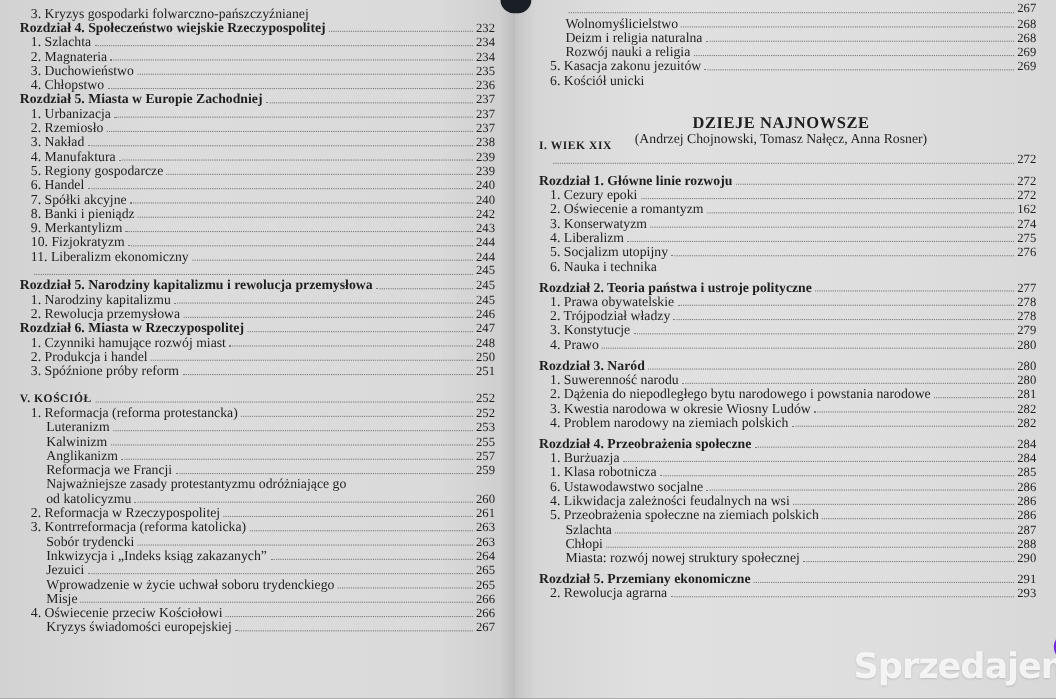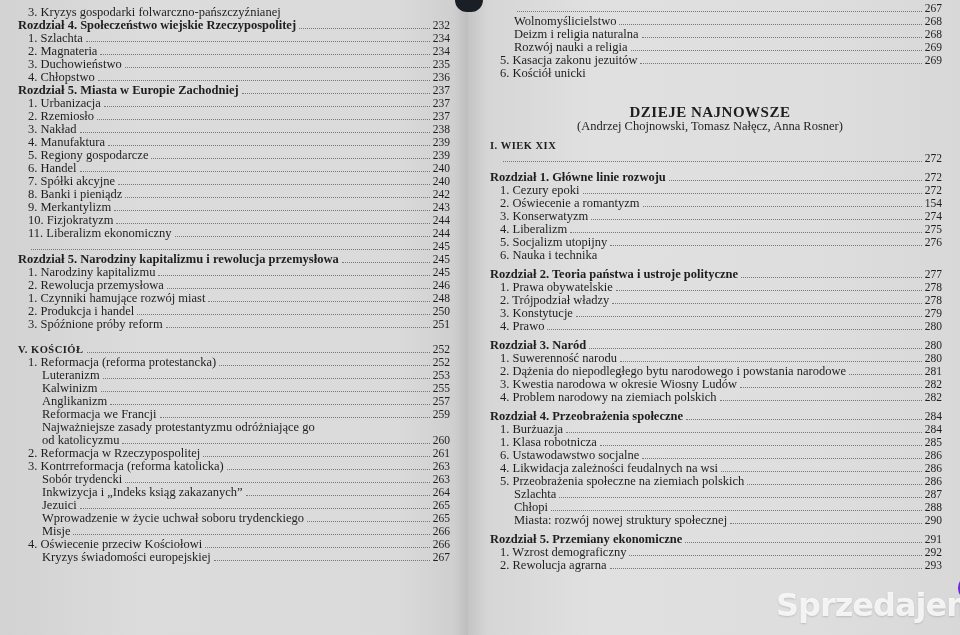--- a/index.html
+++ b/index.html
@@ -176,20 +176,25 @@
       <li class="lvl2">
         <span class="label">1. Narodziny kapitalizmu</span>
         <span class="dots"></span>
         <span class="pg">245</span>
       </li>
       <li class="lvl2">
         <span class="label">2. Rewolucja przemysłowa</span>
         <span class="dots"></span>
         <span class="pg">246</span>
       </li>
+      <li class="head">
+        <span class="label">Rozdział 6. Miasta w Rzeczypospolitej</span>
+        <span class="dots"></span>
+        <span class="pg">247</span>
+      </li>
       <li class="lvl2">
         <span class="label">1. Czynniki hamujące rozwój miast</span>
         <span class="dots"></span>
         <span class="pg">248</span>
       </li>
       <li class="lvl2">
         <span class="label">2. Produkcja i handel</span>
         <span class="dots"></span>
         <span class="pg">250</span>
       </li>
@@ -313,21 +318,21 @@
         <span class="label">5. Kasacja zakonu jezuitów</span>
         <span class="dots"></span>
         <span class="pg">269</span>
       </li>
       <li class="lvl2 nodots">
         <span class="label">6. Kościół unicki</span>
         <span class="dots"></span>
         <span class="pg"></span>
       </li>
     </ul>
-  <ul class="toc" id="right-toc" style="left:22px;top:139px;width:452px;">
+  <ul class="toc" id="right-toc" style="left:22px;top:126px;width:452px;">
       <li class="part nodots">
         <span class="label">I. WIEK XIX</span>
         <span class="dots"></span>
         <span class="pg"></span>
       </li>
       <li class="lvl2">
         <span class="label"></span>
         <span class="dots"></span>
         <span class="pg">272</span>
       </li>
@@ -338,21 +343,21 @@
         <span class="pg">272</span>
       </li>
       <li class="lvl2">
         <span class="label">1. Cezury epoki</span>
         <span class="dots"></span>
         <span class="pg">272</span>
       </li>
       <li class="lvl2">
         <span class="label">2. Oświecenie a romantyzm</span>
         <span class="dots"></span>
-        <span class="pg">154</span>
+        <span class="pg">162</span>
       </li>
       <li class="lvl2">
         <span class="label">3. Konserwatyzm</span>
         <span class="dots"></span>
         <span class="pg">274</span>
       </li>
       <li class="lvl2">
         <span class="label">4. Liberalizm</span>
         <span class="dots"></span>
         <span class="pg">275</span>
@@ -465,25 +470,20 @@
         <span class="dots"></span>
         <span class="pg">290</span>
       </li>
       <li class="gap"></li>
       <li class="head">
         <span class="label">Rozdział 5. Przemiany ekonomiczne</span>
         <span class="dots"></span>
         <span class="pg">291</span>
       </li>
       <li class="lvl2">
-        <span class="label">1. Wzrost demograficzny</span>
-        <span class="dots"></span>
-        <span class="pg">292</span>
-      </li>
-      <li class="lvl2">
         <span class="label">2. Rewolucja agrarna</span>
         <span class="dots"></span>
         <span class="pg">293</span>
       </li>
     </ul>
 </div>
 
 <div class="spine-shadow"></div>
 
 <div class="section-title">DZIEJE NAJNOWSZE</div>

